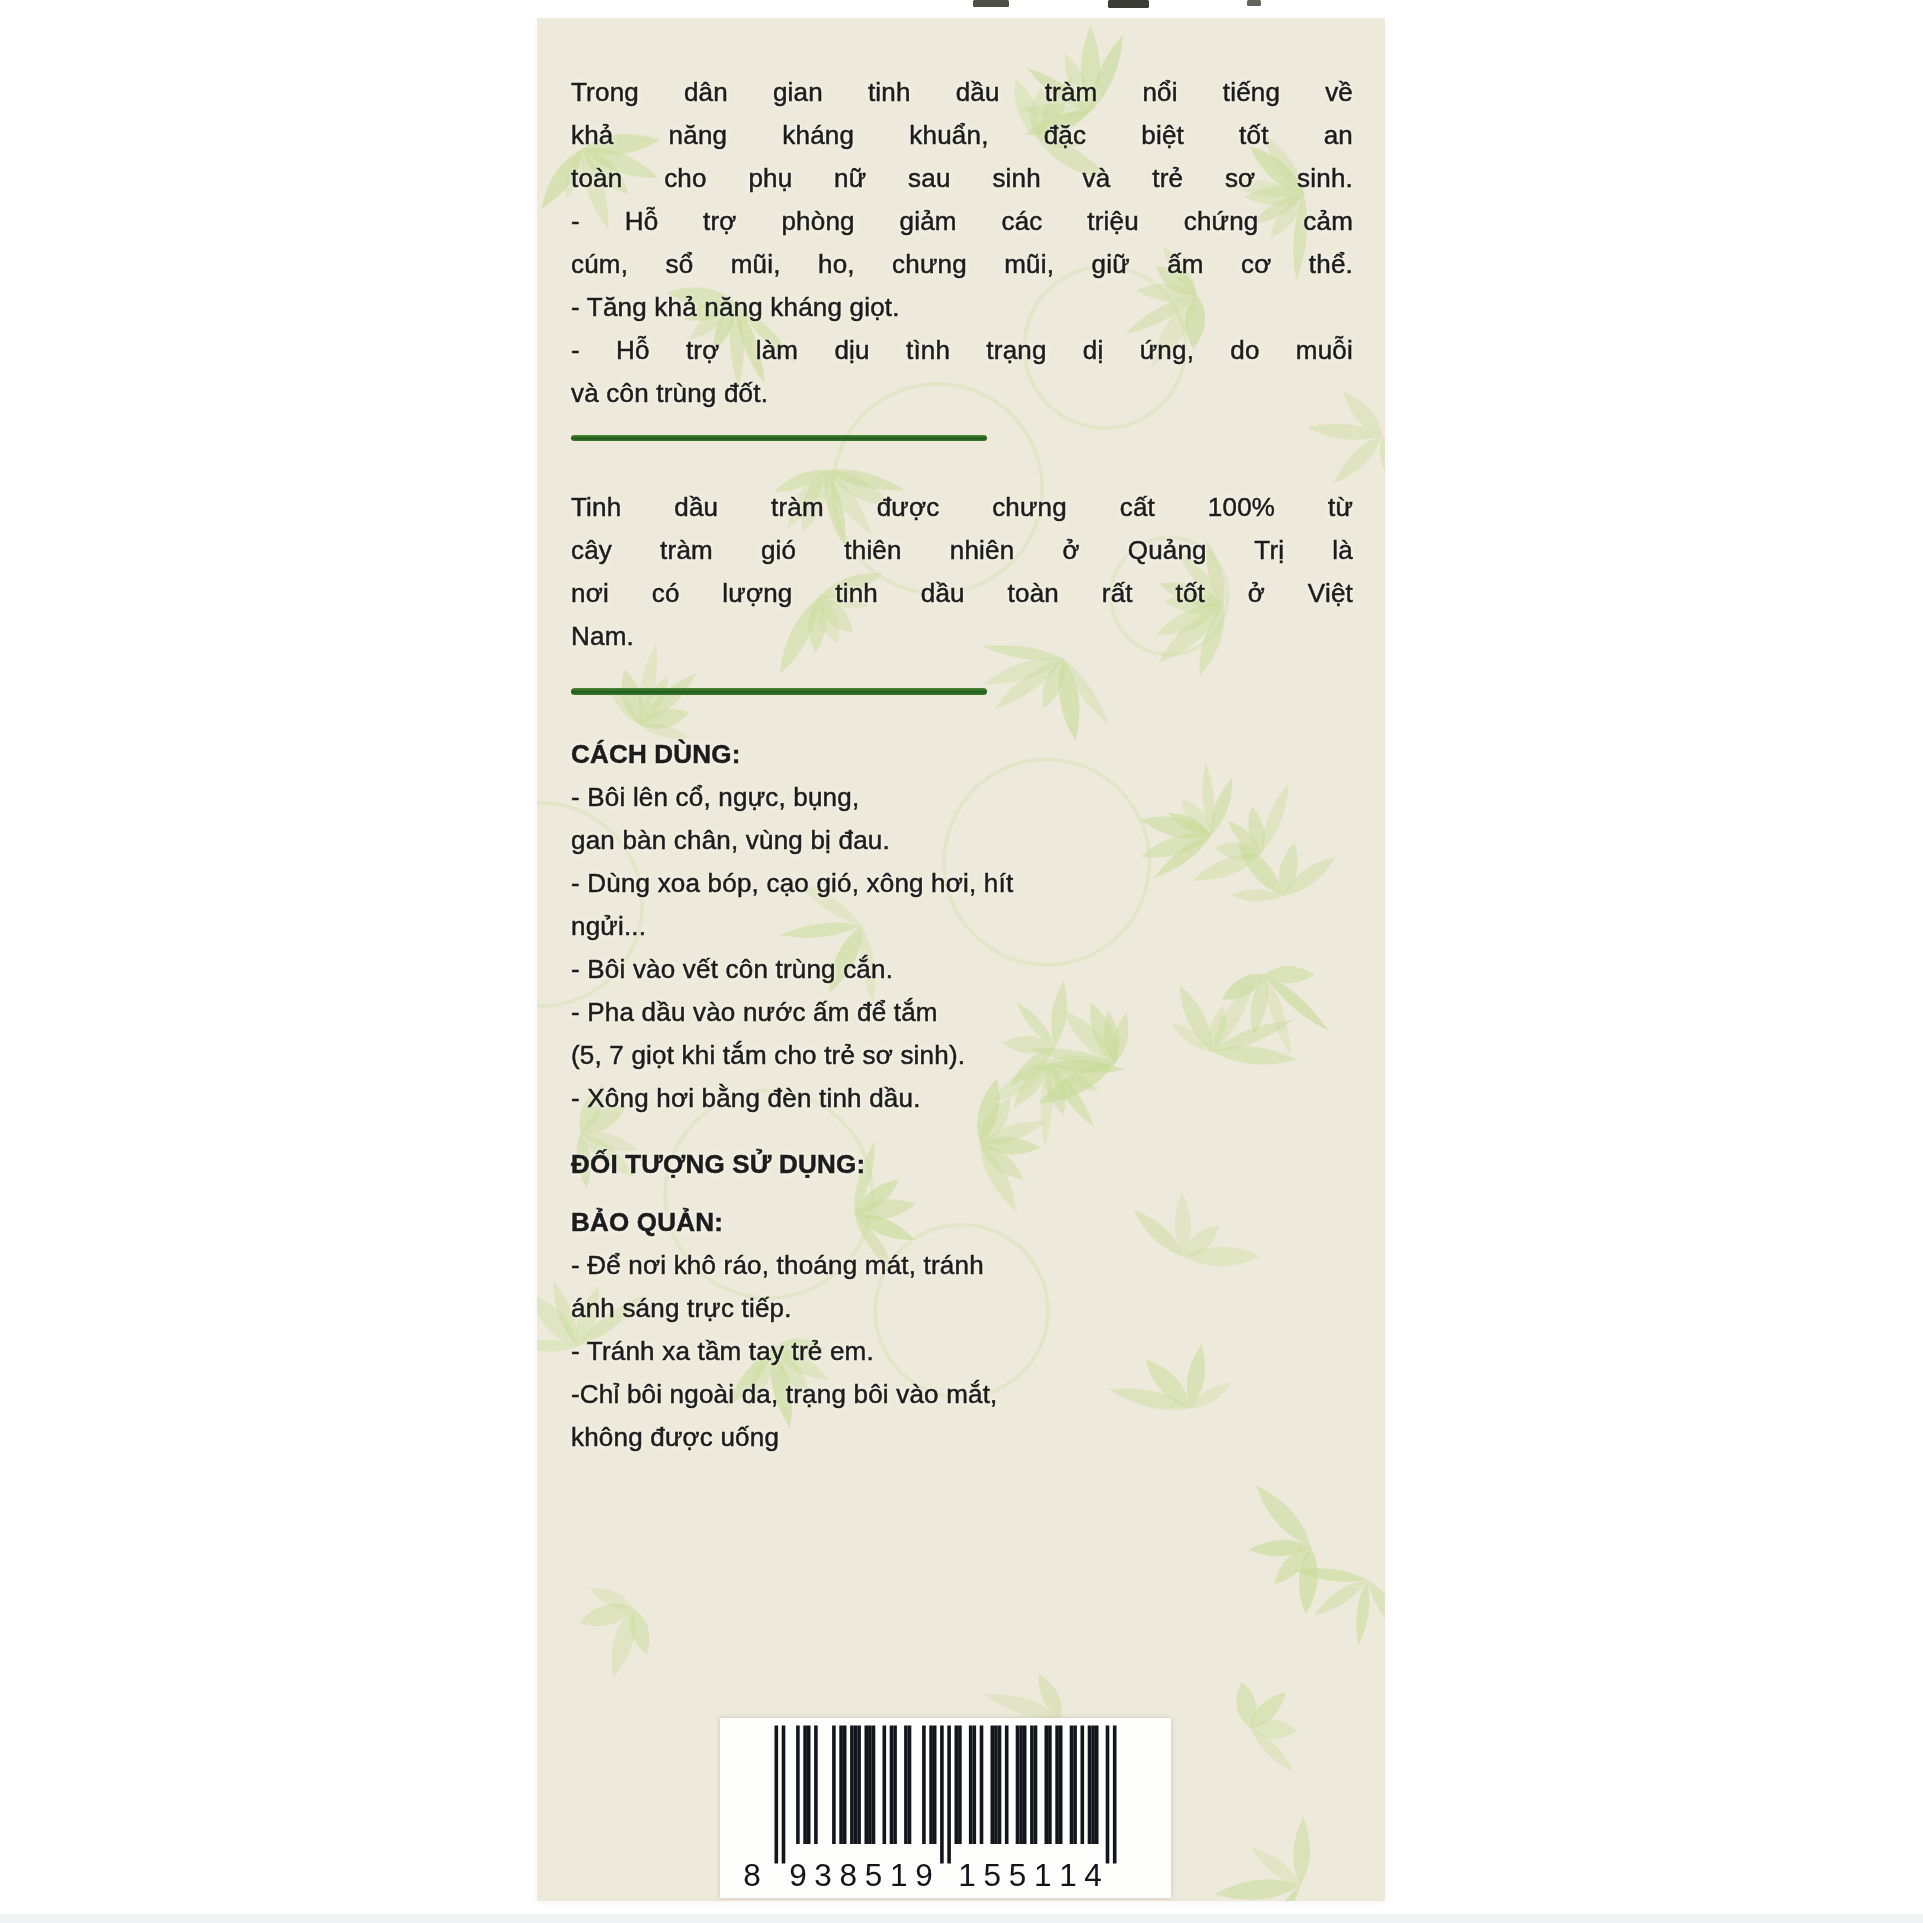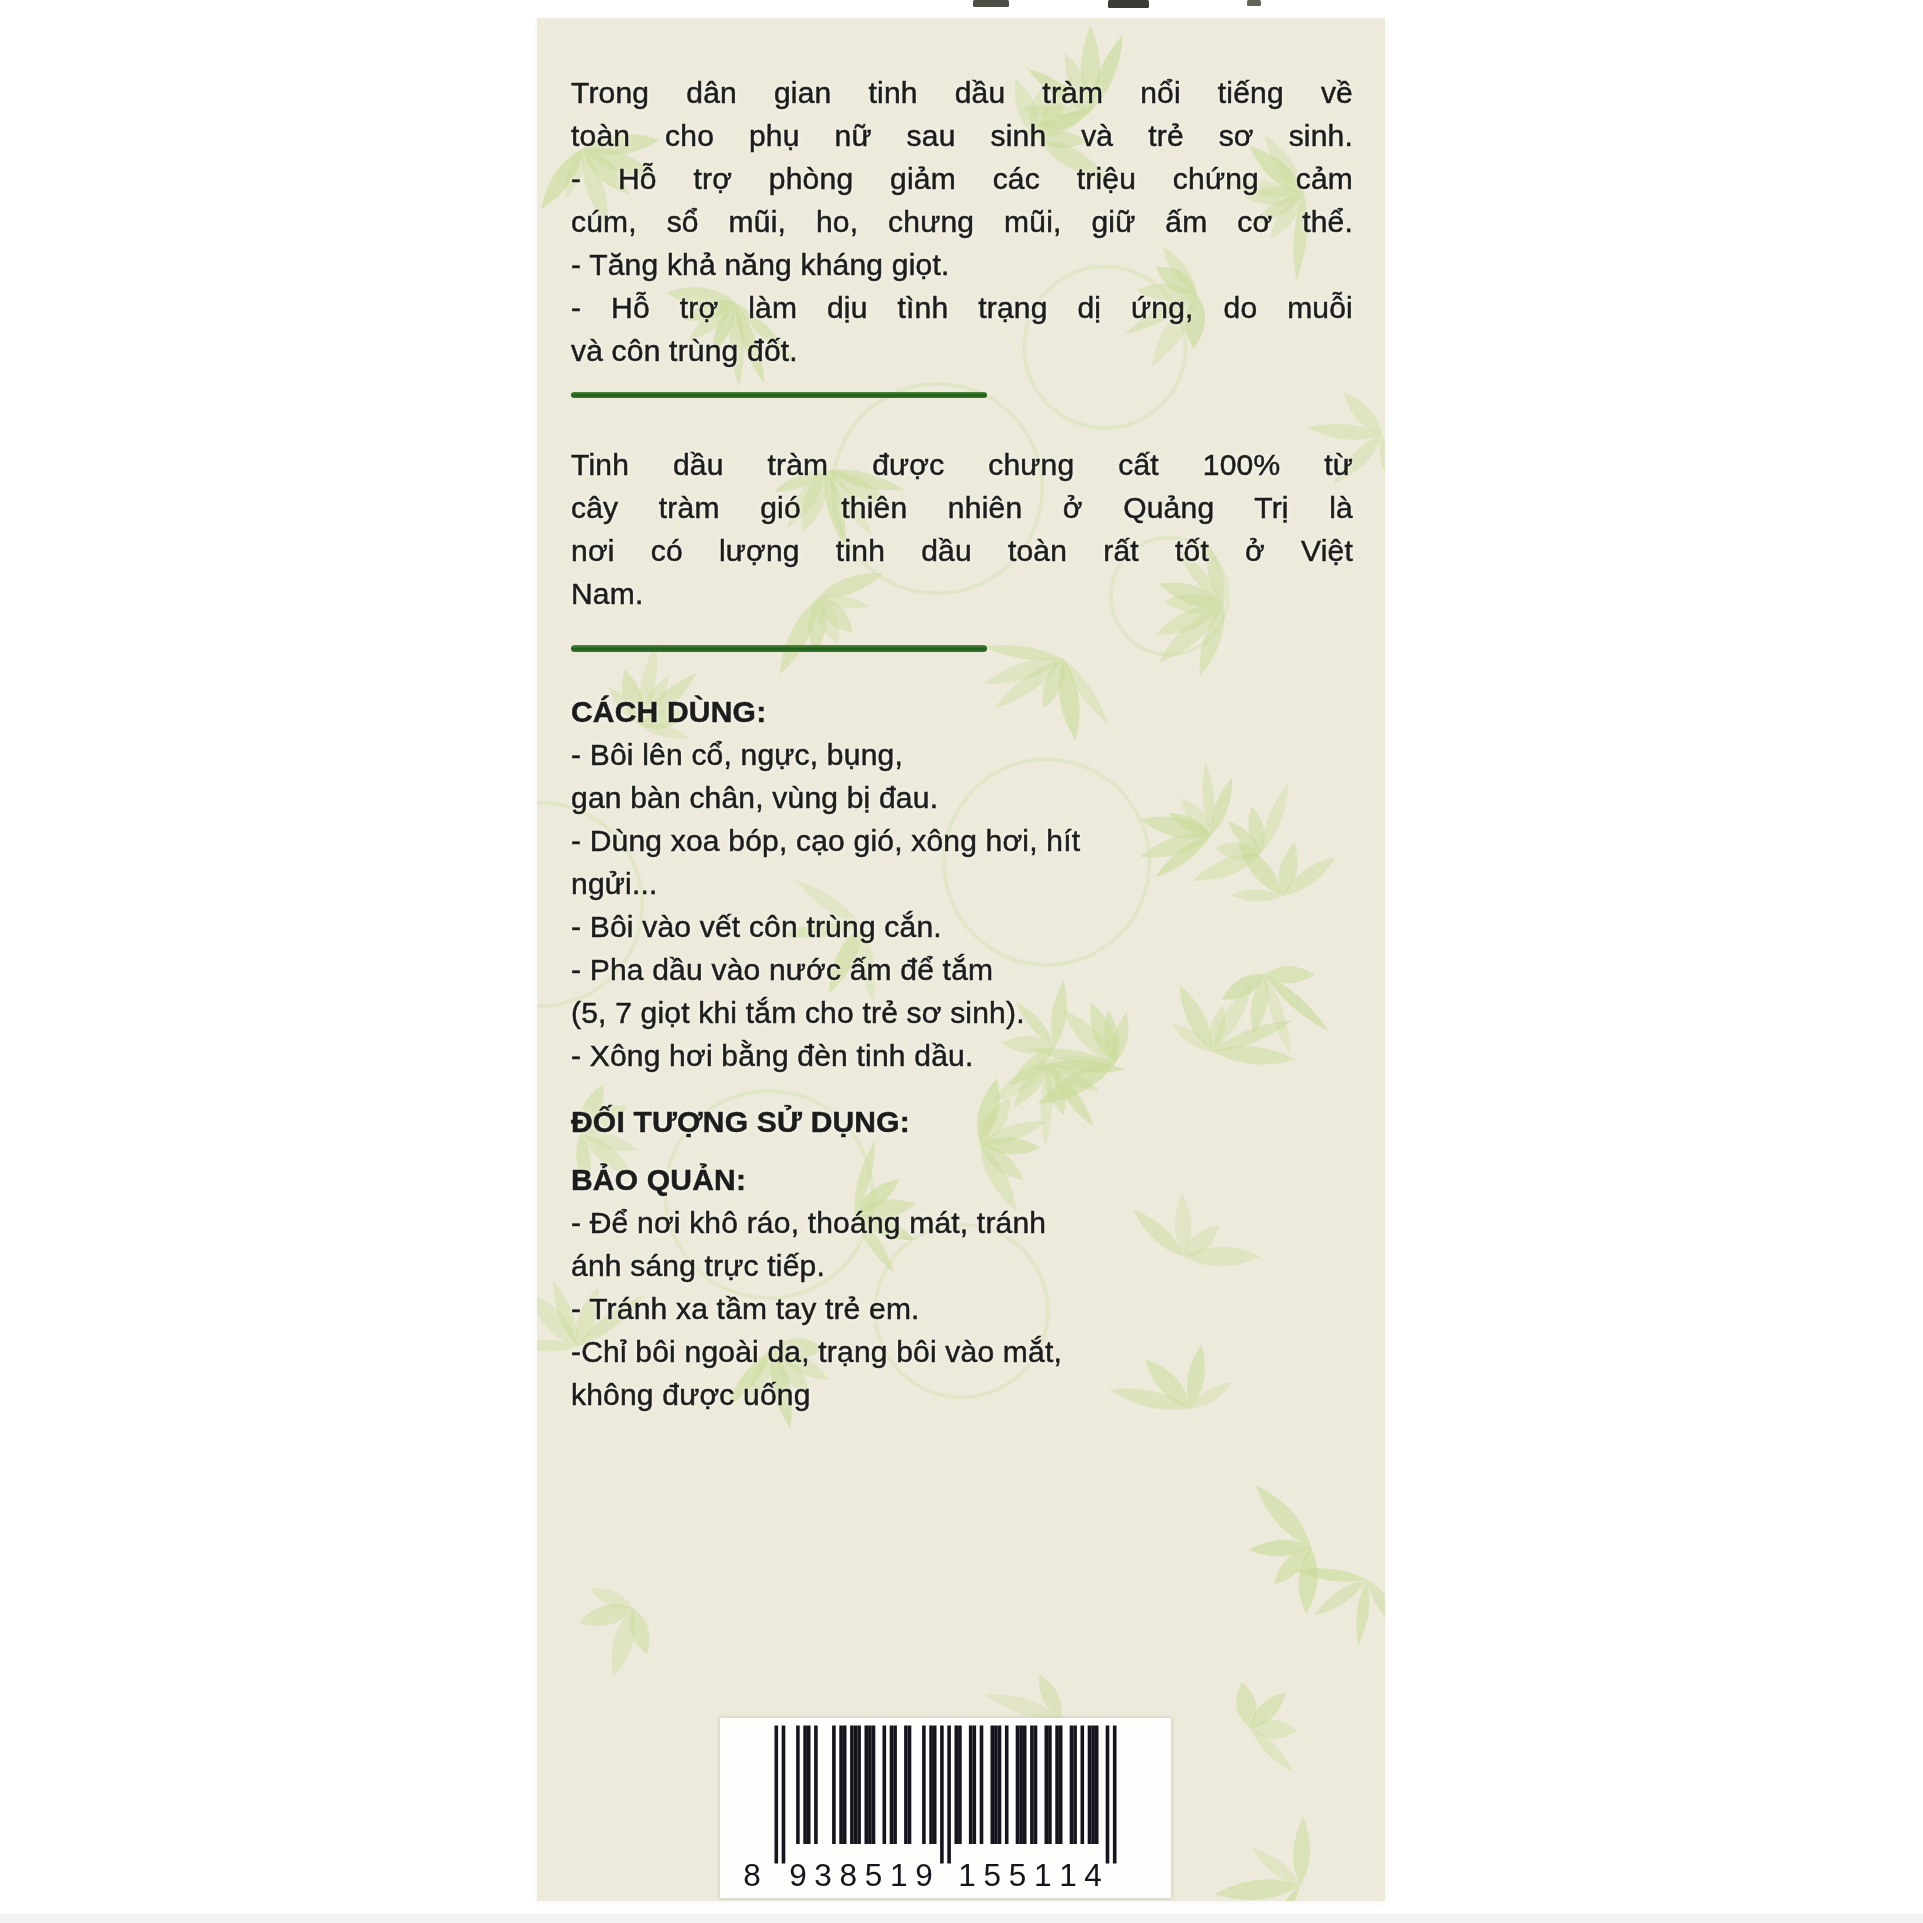--- a/index.html
+++ b/index.html
@@ -3,21 +3,21 @@
 <meta charset="utf-8">
 <style>
   html,body{margin:0;padding:0;background:#ffffff;}
   .canvas{position:relative;width:1924px;height:1924px;background:#ffffff;overflow:hidden;
           font-family:"Liberation Sans","DejaVu Sans",sans-serif;}
   .label{position:absolute;left:537px;top:18px;width:848px;height:1883px;
          background:#edeadb;overflow:hidden;box-shadow:0 1.5px 7.5px rgba(0,0,0,0.05);}
   .leafbg{position:absolute;left:0;top:0;width:100%;height:100%;}
   .content{position:absolute;left:0;top:0;width:100%;height:100%;
            padding:53px 32px 0 34px;box-sizing:border-box;color:#1c1c1c;}
-  .line,.heading,.ing-line{font-size:30px;line-height:43px;letter-spacing:0.2px;
+  .line,.heading,.ing-line{font-size:26px;line-height:43px;letter-spacing:0.2px;
      -webkit-text-stroke:0.5px #1c1c1c;
      text-shadow:0 0 6.8px rgba(252,252,244,0.95),0 0 2.3px rgba(252,252,244,0.9);}
   .justify{text-align:justify;text-align-last:justify;}
   .heading{font-weight:bold;}
   .b{font-weight:bold;}
   .ing-rest{margin-left:9.8px;}
   .divider{width:416px;height:6.8px;border-radius:3.8px;
            background:linear-gradient(to bottom,#4f8a38,#1f5c1d 55%,#3c7a2e);}
   .div1{margin-top:19.5px;}
   .div2{margin-top:30px;}
@@ -302,20 +302,21 @@
           <path d="M0,0 Q36.4,-23.7 80.9,0 Q36.4,23.7 0,0 Z" transform="rotate(18.8)" fill="#c7db96" fill-opacity="0.41"></path>
           <path d="M0,0 Q29.4,-26.4 65.4,0 Q29.4,26.4 0,0 Z" transform="rotate(49.3)" fill="#c7db96" fill-opacity="0.52"></path>
           <path d="M0,0 Q35.2,-18.2 78.3,0 Q35.2,18.2 0,0 Z" transform="rotate(69.4)" fill="#c7db96" fill-opacity="0.41"></path>
         </g>
       </svg>
 
     <div class="content">
 
       <div class="para">
           <div class="line justify">Trong dân gian tinh dầu tràm nổi tiếng về</div>
+          <div class="line justify">khả năng kháng khuẩn, đặc biệt tốt an</div>
           <div class="line justify">toàn cho phụ nữ sau sinh và trẻ sơ sinh.</div>
           <div class="line justify">- Hỗ trợ phòng giảm các triệu chứng cảm</div>
           <div class="line justify">cúm, sổ mũi, ho, chưng mũi, giữ ấm cơ thể.</div>
           <div class="line">- Tăng khả năng kháng giọt.</div>
           <div class="line justify">- Hỗ trợ làm dịu tình trạng dị ứng, do muỗi</div>
           <div class="line">và côn trùng đốt.</div>
         </div>
 
       <div class="divider div1"></div>
 

